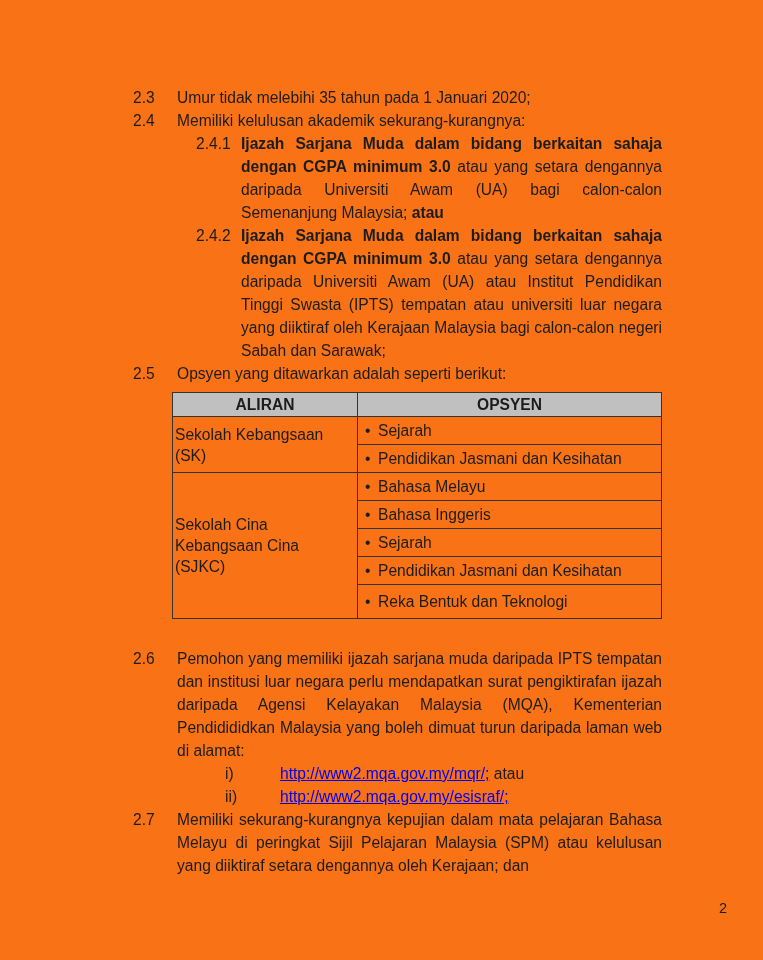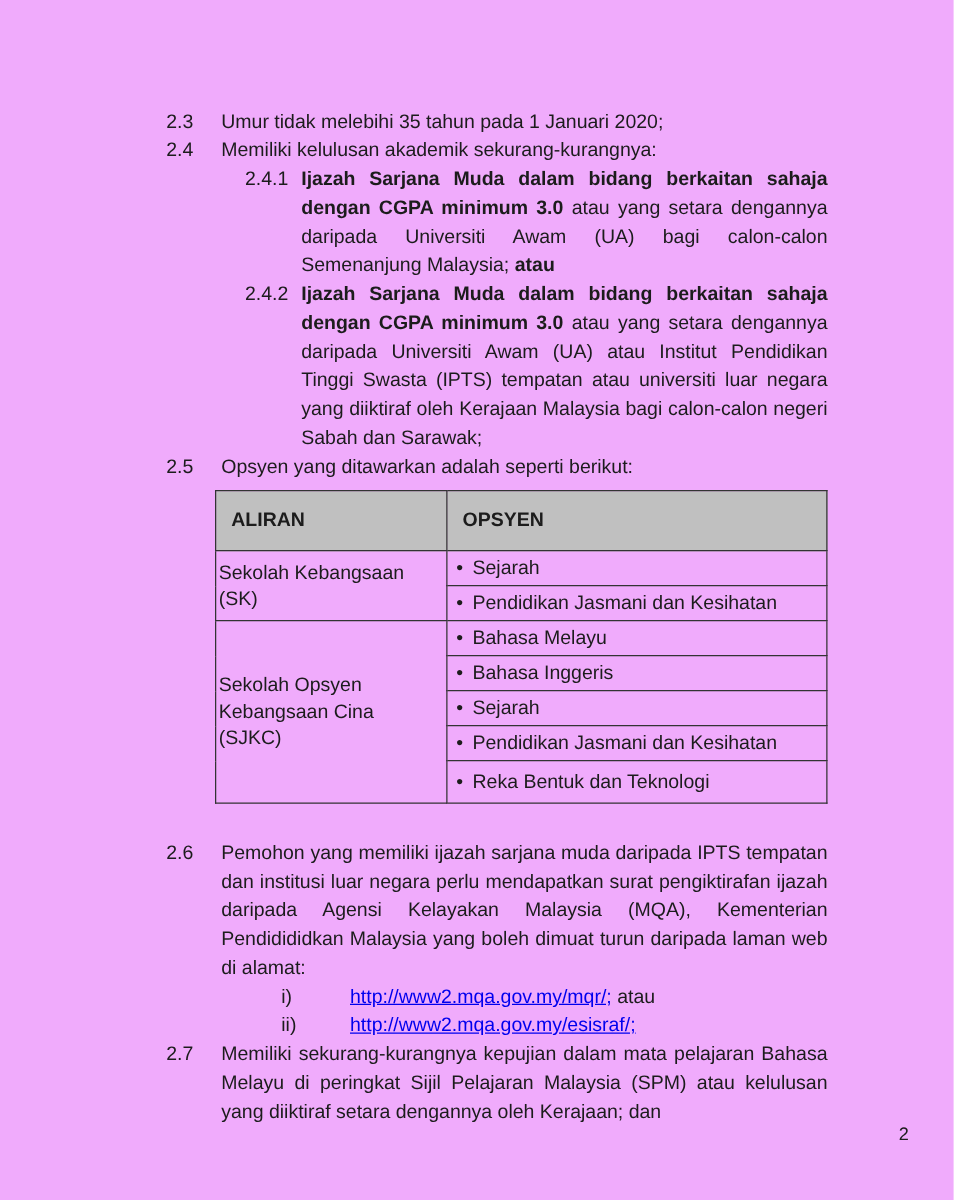--- a/index.html
+++ b/index.html
@@ -1,20 +1,20 @@
 <!DOCTYPE html>
 <html><head>
 <meta charset="utf-8">
 <style>
   html, body { margin: 0; padding: 0; background: #ffffff; }
   .page {
     position: relative;
     width: 763px;
     height: 960px;
-    background: #f0abfc;
+    background: #f97316;
     font-family: "Liberation Sans", sans-serif;
     font-size: 15.6px;
     line-height: 23px;
     color: #1c1c1c;
     overflow: hidden;
   }
   .content {
     position: absolute;
     left: 133px;
     top: 86px;
@@ -34,23 +34,23 @@
     border-collapse: collapse;
     width: 490px;
     table-layout: fixed;
   }
   table.opsyen-table col.c1 { width: 185px; }
   table.opsyen-table th,
   table.opsyen-table td { border: 1px solid #333333; }
   table.opsyen-table th {
     background: #c0c0c0;
     font-weight: bold;
-    text-align: left;
+    text-align: center;
     height: 23px;
-    padding: 12px;
+    padding: 0;
   }
   td.aliran {
     vertical-align: middle;
     line-height: 21px;
     padding: 2px;
   }
   td.opsyen {
     height: 25px;
     padding: 1px 4px 1px 7px;
     vertical-align: middle;
@@ -126,21 +126,21 @@
               <div>Sekolah Kebangsaan</div>
               <div>(SK)</div>
             </td>
             <td class="opsyen"><span class="bullet">•</span><span>Sejarah</span></td>
           </tr>
           <tr>
             <td class="opsyen"><span class="bullet">•</span><span>Pendidikan Jasmani dan Kesihatan</span></td>
           </tr>
           <tr>
             <td class="aliran" rowspan="5">
-              <div>Sekolah Opsyen</div>
+              <div>Sekolah Cina</div>
               <div>Kebangsaan Cina</div>
               <div>(SJKC)</div>
             </td>
             <td class="opsyen"><span class="bullet">•</span><span>Bahasa Melayu</span></td>
           </tr>
           <tr>
             <td class="opsyen"><span class="bullet">•</span><span>Bahasa Inggeris</span></td>
           </tr>
           <tr>
             <td class="opsyen"><span class="bullet">•</span><span>Sejarah</span></td>

